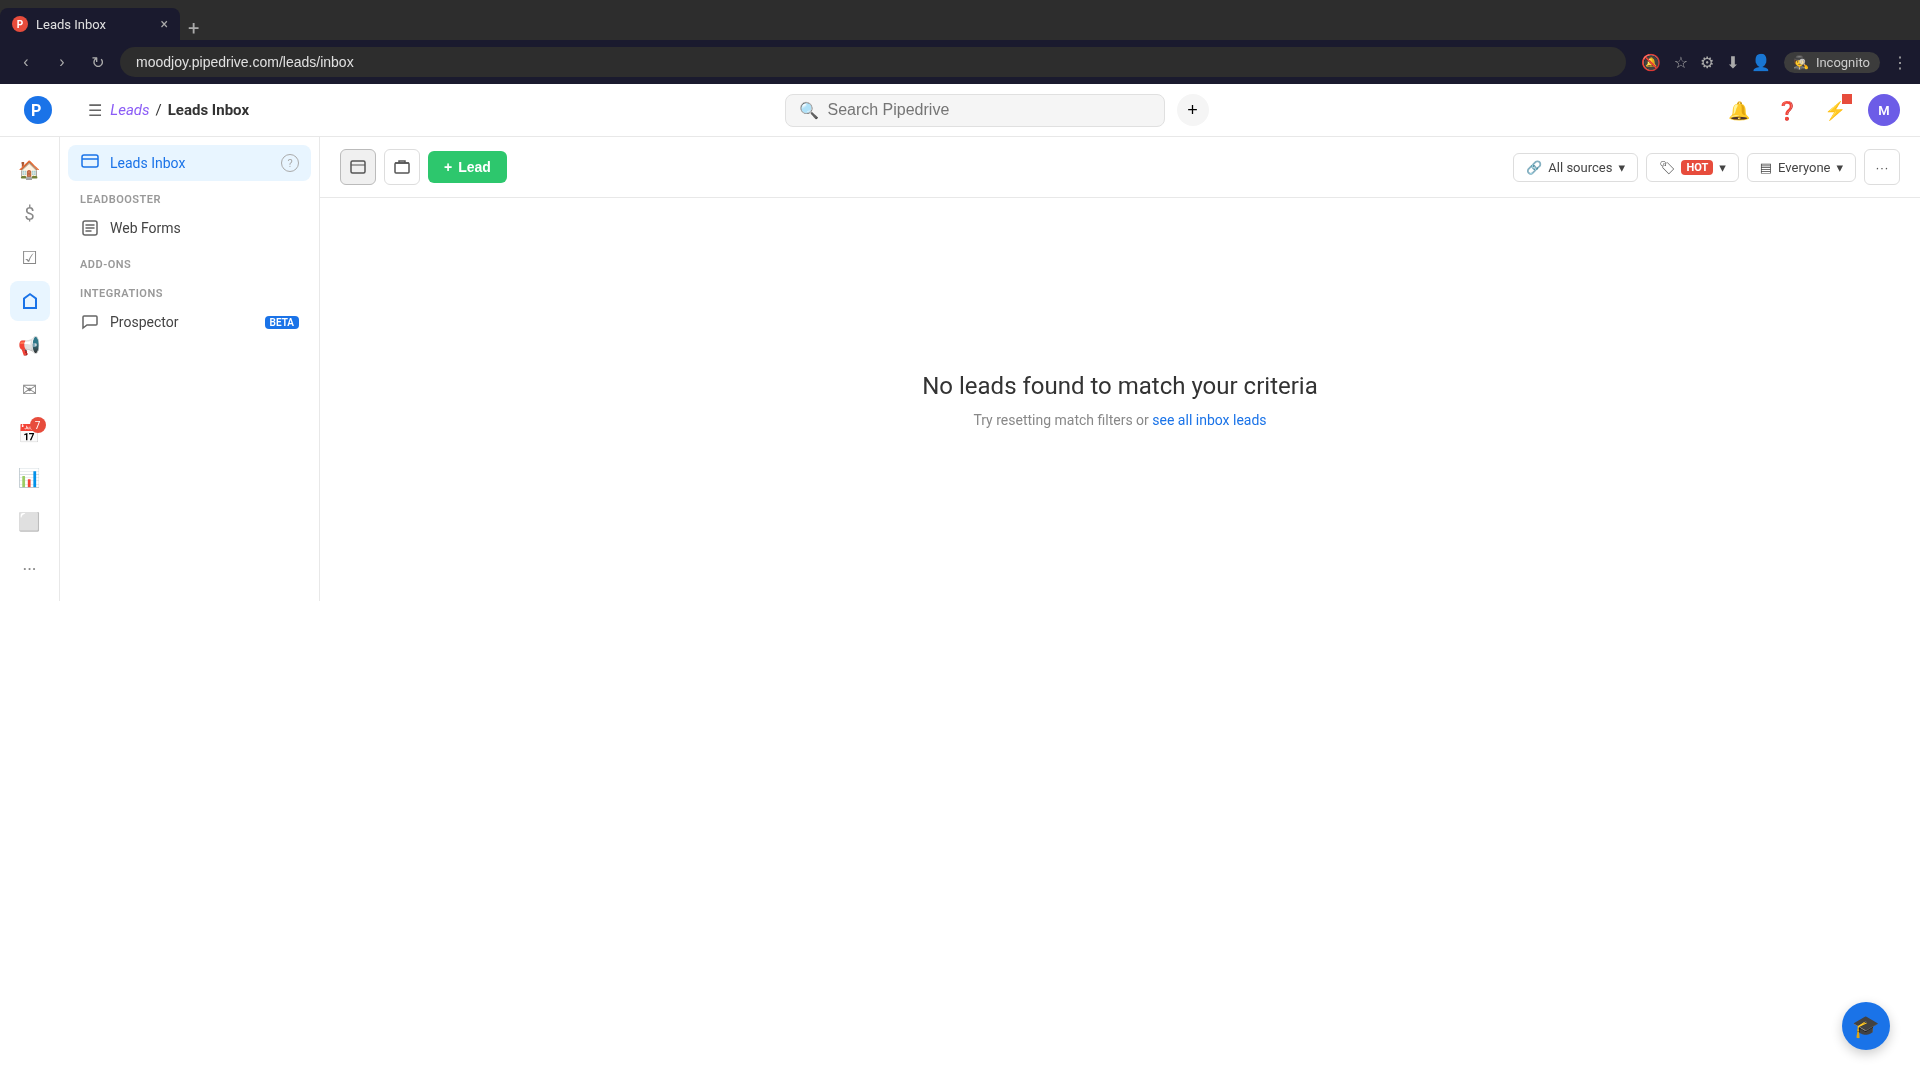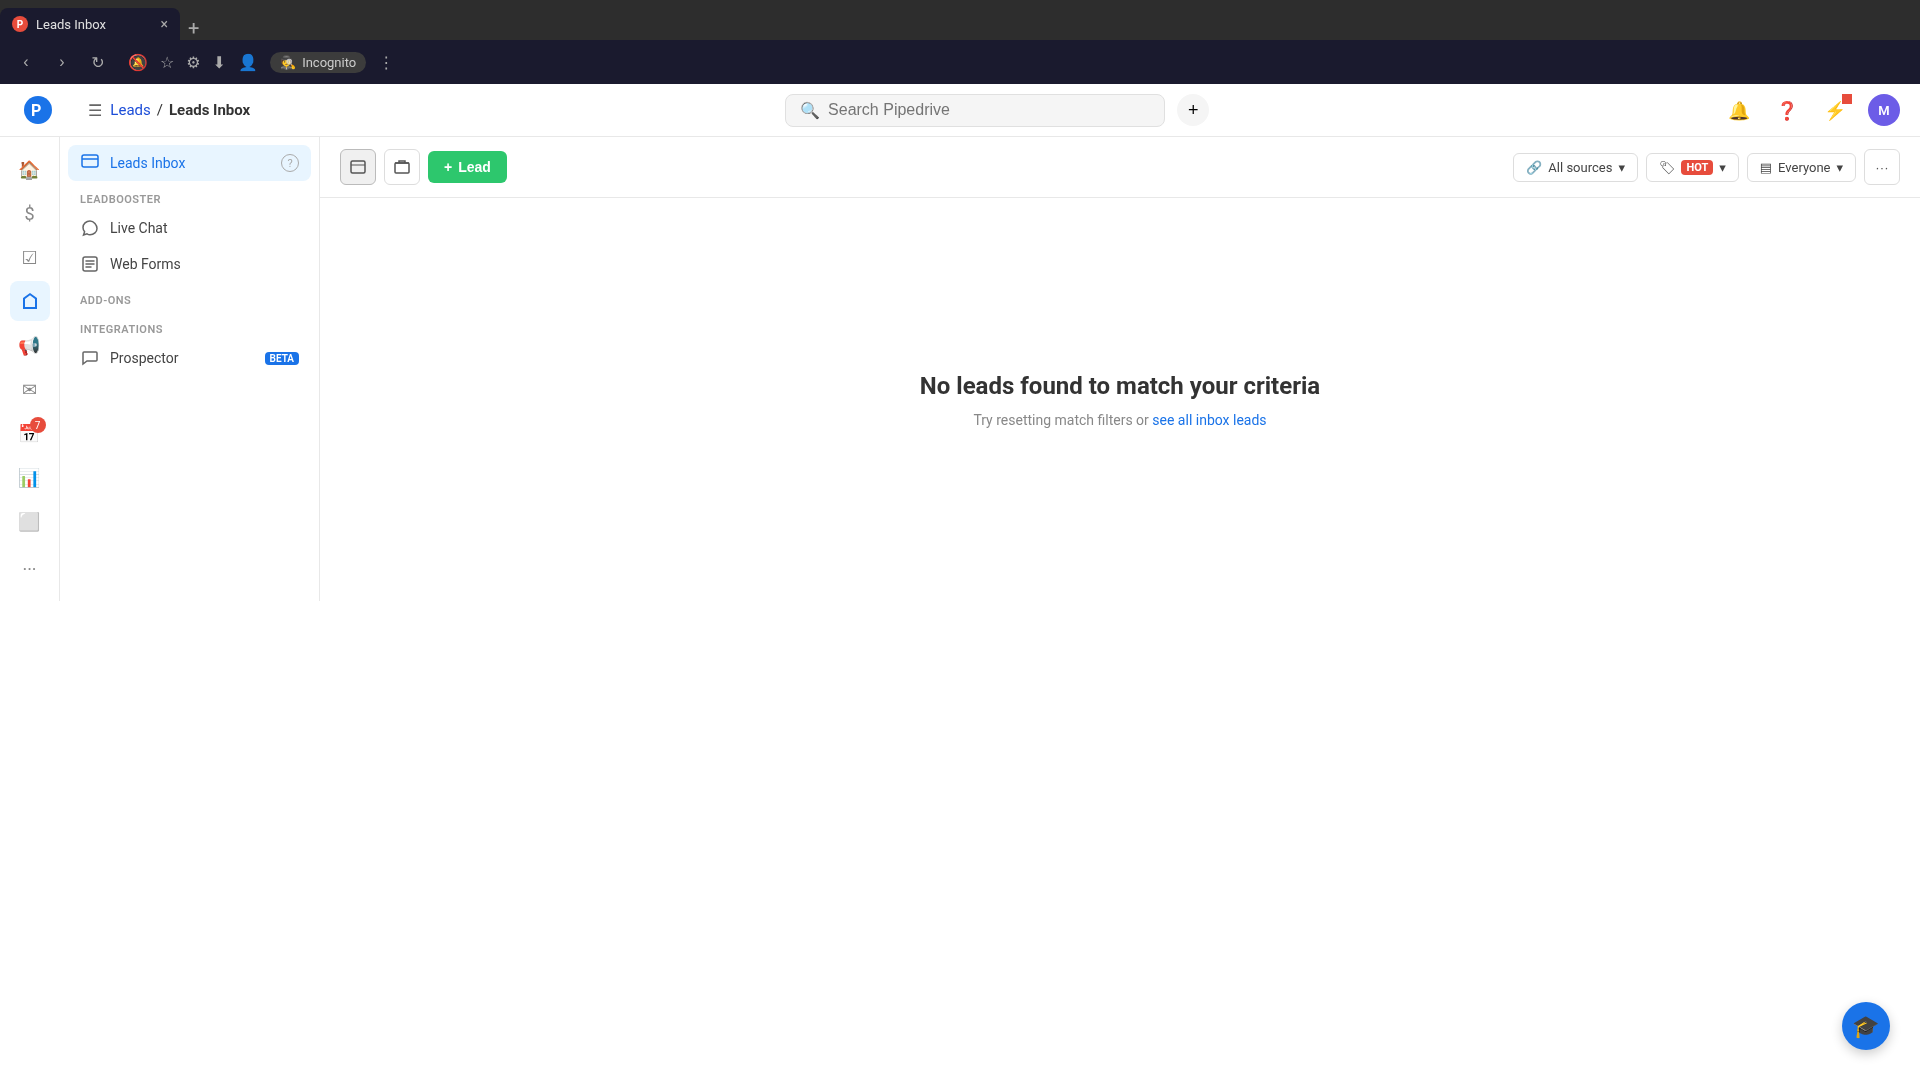--- a/index.html
+++ b/index.html
@@ -49,21 +49,21 @@
     .view-btn { width: 36px; height: 36px; border-radius: 6px; border: 1px solid #ddd; background: #fff; cursor: pointer; display: flex; align-items: center; justify-content: center; color: #555; font-size: 16px; }
     .view-btn.active { background: #f0f0f0; border-color: #bbb; }
     .add-lead-btn { display: flex; align-items: center; gap: 6px; background: #2dc76d; color: white; border: none; border-radius: 6px; padding: 8px 16px; font-size: 14px; font-weight: 600; cursor: pointer; }
     .toolbar-spacer { flex: 1; }
     .filter-btn { display: flex; align-items: center; gap: 6px; border: 1px solid #ddd; border-radius: 6px; padding: 6px 12px; background: #fff; cursor: pointer; font-size: 13px; color: #444; }
     .hot-badge { background: #e74c3c; color: white; border-radius: 4px; font-size: 11px; padding: 1px 5px; font-weight: 700; }
     .more-btn { width: 36px; height: 36px; border-radius: 6px; border: 1px solid #ddd; background: #fff; cursor: pointer; display: flex; align-items: center; justify-content: center; color: #555; }
 
     
     .empty-state { flex: 1; display: flex; flex-direction: column; align-items: center; justify-content: center; gap: 12px; }
-    .empty-title { font-size: 24px; color: #333; font-weight: 700; }
+    .empty-title { font-size: 24px; color: #333; font-weight: 400; }
     .empty-subtitle { font-size: 14px; color: #888; }
     .empty-subtitle a { color: #1a73e8; text-decoration: none; }
 
     
     .app-header { display: flex; align-items: center; padding: 8px 20px; background: #fff; border-bottom: 1px solid #e8e8e8; gap: 12px; }
     .search-bar { display: flex; align-items: center; gap: 8px; background: #f5f5f5; border: 1px solid #e0e0e0; border-radius: 8px; padding: 6px 14px; flex: 0 0 380px; }
     .search-input { border: none; background: transparent; outline: none; font-size: 16px; color: #666; width: 100%; }
     .header-spacer { flex: 1; }
     .header-actions { display: flex; align-items: center; gap: 16px; }
     .header-action-btn { width: 32px; height: 32px; border-radius: 50%; display: flex; align-items: center; justify-content: center; cursor: pointer; color: #666; font-size: 18px; position: relative; }
@@ -83,20 +83,21 @@
       <div class="tab-favicon">P</div>
       <span class="tab-title">Leads Inbox</span>
       <span class="tab-close">×</span>
     </div>
     <span class="tab-new">+</span>
   </div>
   <div class="browser-controls">
     <button class="nav-btn">‹</button>
     <button class="nav-btn">›</button>
     <button class="nav-btn">↻</button>
+    <input class="address-bar" type="text" value="moodjoy.pipedrive.com/leads/inbox" style="">
     <div class="browser-actions">
       <span class="browser-action-btn">🔕</span>
       <span class="browser-action-btn">☆</span>
       <span class="browser-action-btn">⚙</span>
       <span class="browser-action-btn">⬇</span>
       <span class="browser-action-btn">👤</span>
       <div class="incognito-badge">
         <span>🕵</span>
         <span>Incognito</span>
       </div>
@@ -108,21 +109,21 @@
 <div class="app-header">
   <div style="width:36px;height:36px;display:flex;align-items:center;justify-content:center;">
     <svg width="28" height="28" viewBox="0 0 28 28" fill="none">
       <circle cx="14" cy="14" r="14" fill="#1a73e8"></circle>
       <text x="7" y="20" font-size="16" fill="white" font-weight="bold">P</text>
     </svg>
   </div>
   <div style="display:flex;align-items:center;gap:8px;padding:0 20px;">
     <span style="font-size:16px;color:#666;cursor:pointer;">☰</span>
     <span style="font-size:15px;color:#333;display:flex;align-items:center;gap:6px;">
-      <a href="#" style="color:#1d4ed8;text-decoration:none;">Leads</a>
+      <a href="#" style="color:#8b5cf6;text-decoration:none;font-style:italic;">Leads</a>
       <span>/</span>
       <strong>Leads Inbox</strong>
     </span>
   </div>
   <div class="header-spacer"></div>
   <div class="search-bar">
     <span>🔍</span>
     <input class="search-input" type="text" placeholder="Search Pipedrive" style="">
   </div>
   <button style="width:32px;height:32px;border-radius:50%;border:none;background:#f5f5f5;cursor:pointer;font-size:18px;display:flex;align-items:center;justify-content:center;">+</button>
@@ -171,28 +172,20 @@
             <rect x="1" y="1" width="16" height="12" rx="2" fill="none" stroke="#1a73e8" stroke-width="1.5"></rect>
             <path d="M1 5h16" stroke="#1a73e8" stroke-width="1.5"></path>
           </svg>
         </div>
         <span class="sidebar-item-label">Leads Inbox</span>
         <div class="sidebar-help">?</div>
       </div>
 
       <div class="sidebar-section-label">LEADBOOSTER</div>
 
-      <div class="sidebar-item">
-        <div class="sidebar-item-icon">
-          <svg width="18" height="18" viewBox="0 0 18 18" fill="none">
-            <path d="M9 2C5.13 2 2 4.91 2 8.5c0 1.6.6 3.07 1.6 4.2L2.5 16l3.5-1.2C7.2 15.6 8.07 15.8 9 15.8c3.87 0 7-2.91 7-6.3S12.87 2 9 2z" stroke="#666" stroke-width="1.5" fill="none"></path>
-          </svg>
-        </div>
-        <span class="sidebar-item-label">Live Chat</span>
-      </div>
 
 
       <div class="sidebar-item">
         <div class="sidebar-item-icon">
           <svg width="18" height="18" viewBox="0 0 18 18" fill="none">
             <rect x="2" y="2" width="14" height="14" rx="2" stroke="#666" stroke-width="1.5"></rect>
             <path d="M5 6h8M5 9h8M5 12h5" stroke="#666" stroke-width="1.5" stroke-linecap="round"></path>
           </svg>
         </div>
         <span class="sidebar-item-label">Web Forms</span>

